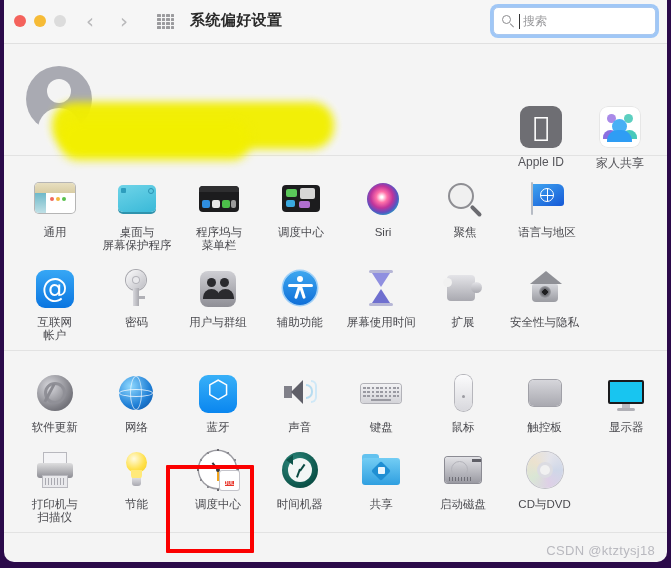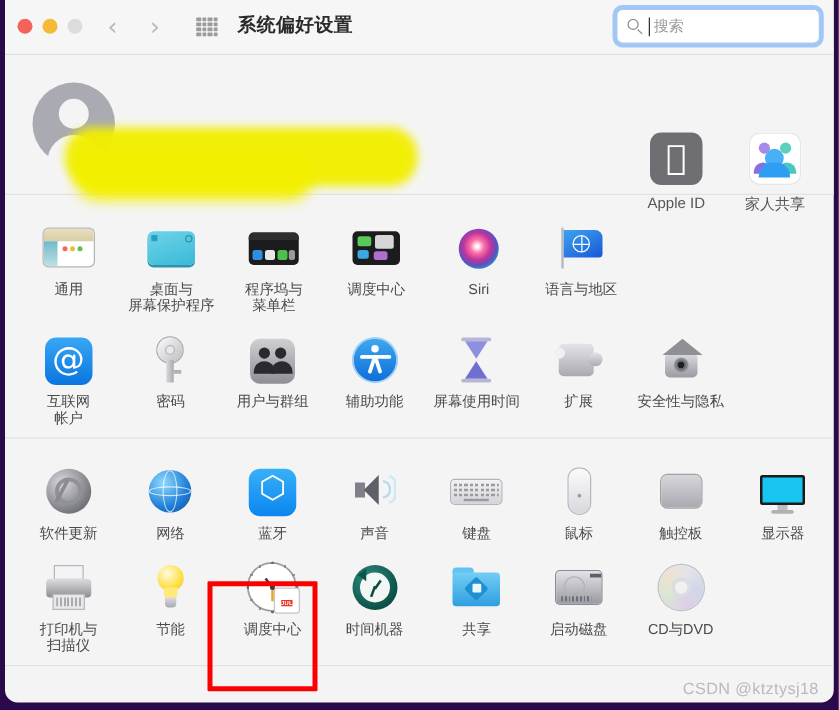--- a/index.html
+++ b/index.html
@@ -487,20 +487,27 @@
         <div class="cell-label">调度中心</div>
       </div>
 
       <div class="cell">
         <div class="cell-icon ic-siri">
             <span class="orb"></span>
           </div>
         <div class="cell-label">Siri</div>
       </div>
 
+      <div class="cell">
+        <div class="cell-icon ic-spot">
+          <span class="ring"></span>
+            <span class="handle"></span>
+        </div>
+        <div class="cell-label">聚焦</div>
+      </div>
 
       <div class="cell">
         <div class="cell-icon ic-lang">
           <span class="pole"></span>
             <span class="flag"></span>
             <span class="globe"></span>
         </div>
         <div class="cell-label">语言与地区</div>
       </div>
 

